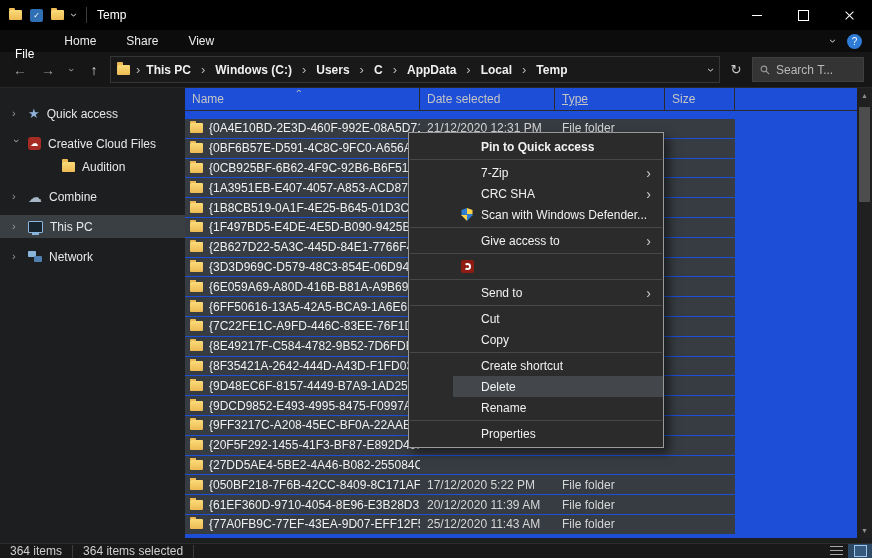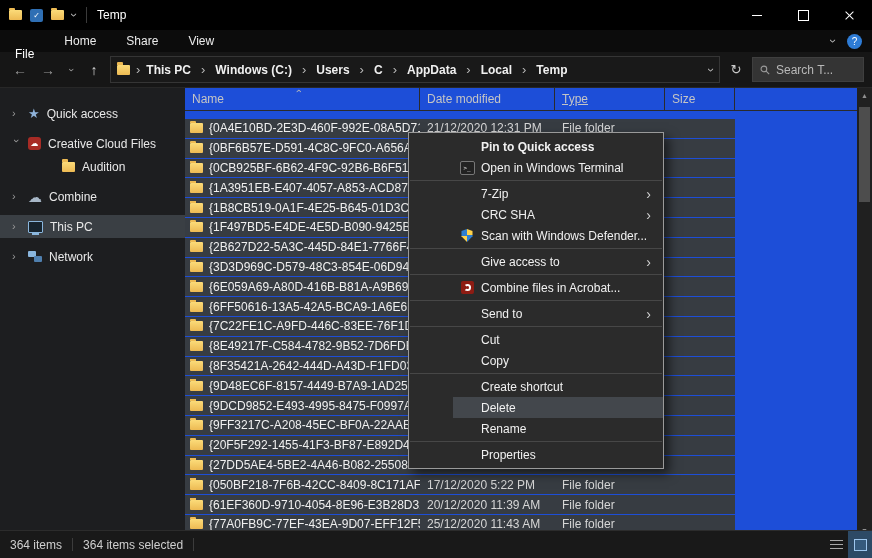--- a/index.html
+++ b/index.html
@@ -110,21 +110,21 @@
   .subarrow{margin-left:auto;color:#d0d0d0;font-size:14px;line-height:1;}
   .menu-sep{height:1px;background:#474747;margin:2px 1px;}
   .terminal-icon{width:13px;height:12px;background:#222;border:1px solid #777;border-radius:2px;color:#eee;
                  font-family:"DejaVu Sans Mono",monospace;font-size:6px;display:flex;align-items:center;justify-content:center;line-height:1;}
   .defender-shield-icon{width:12px;height:13px;clip-path:polygon(50% 0,96% 15%,96% 55%,50% 100%,4% 55%,4% 15%);
                  background:conic-gradient(#ffd24a 0 25%,#2f7fd0 0 50%,#ffd24a 0 75%,#2f7fd0 0 100%);}
   .acrobat-icon{width:13px;height:13px;border-radius:2px;background:#8e1c13;position:relative;}
   .acrobat-icon::after{content:"";position:absolute;inset:3px;border:2px solid #fff;border-radius:50%;border-left-color:transparent;}
 
   
-  .statusbar{position:absolute;left:0;right:0;bottom:0;height:28px;background:#191919;border-top:1px solid #2c2c2c;
+  .statusbar{position:absolute;left:0;right:0;bottom:0;height:15px;background:#191919;border-top:1px solid #2c2c2c;
              display:flex;align-items:center;gap:10px;padding-left:10px;box-sizing:border-box;color:#cfcfcf;}
   .st-div{width:1px;height:13px;background:#3c3c3c;}
   .view-btns{margin-left:auto;display:flex;height:100%;}
   .view-btn{width:24px;height:100%;display:flex;align-items:center;justify-content:center;}
   .view-btn.active{background:#2d4a66;}
   .view-list-icon{width:13px;height:10px;background:repeating-linear-gradient(to bottom,#a8a8a8 0 1.5px,transparent 1.5px 4px);}
   .view-thumb-icon{width:11px;height:10px;border:1px solid #9ec7ef;background:rgba(70,120,170,.35);}
 </style>
 </head>
 <body>
@@ -234,21 +234,21 @@
           <span class="slabel">Network</span>
         </div>
       </div>
     <div class="content">
       <div class="list-header" id="list-header">
         <span class="sort-caret">›</span>
       <div class="hcol" style="width: 235px;">
             <span class="hlabel">Name</span>
           </div>
           <div class="hcol" style="width: 135px;">
-            <span class="hlabel">Date modified</span>
+            <span class="hlabel">Date selected</span>
           </div>
           <div class="hcol" style="width: 110px; text-decoration: underline;">
             <span class="hlabel">Type</span>
           </div>
           <div class="hcol" style="width: 70px;">
             <span class="hlabel">Size</span>
           </div>
         </div>
       <div class="rows" id="rows">
           <div class="frow">
@@ -449,26 +449,20 @@
         <span class="sarrow">▼</span>
       </div>
     </div>
   </div>
 
   <div class="context-menu" id="context-menu">
       <div class="menu-item bold">
         <span class="gutter"></span>
         <span class="mlabel">Pin to Quick access</span>
       </div>
-      <div class="menu-item">
-        <span class="gutter">
-          <span class="terminal-icon">&gt;_</span>
-        </span>
-        <span class="mlabel">Open in Windows Terminal</span>
-      </div>
       <div class="menu-sep"></div>
       <div class="menu-item">
         <span class="gutter"></span>
         <span class="mlabel">7-Zip</span>
         <span class="subarrow">›</span>
       </div>
       <div class="menu-item">
         <span class="gutter"></span>
         <span class="mlabel">CRC SHA</span>
         <span class="subarrow">›</span>
@@ -483,21 +477,20 @@
       <div class="menu-item">
         <span class="gutter"></span>
         <span class="mlabel">Give access to</span>
         <span class="subarrow">›</span>
       </div>
       <div class="menu-sep"></div>
       <div class="menu-item">
         <span class="gutter">
           <span class="acrobat-icon"></span>
         </span>
-        <span class="mlabel">Combine files in Acrobat...</span>
       </div>
       <div class="menu-sep"></div>
       <div class="menu-item">
         <span class="gutter"></span>
         <span class="mlabel">Send to</span>
         <span class="subarrow">›</span>
       </div>
       <div class="menu-sep"></div>
       <div class="menu-item">
         <span class="gutter"></span>

